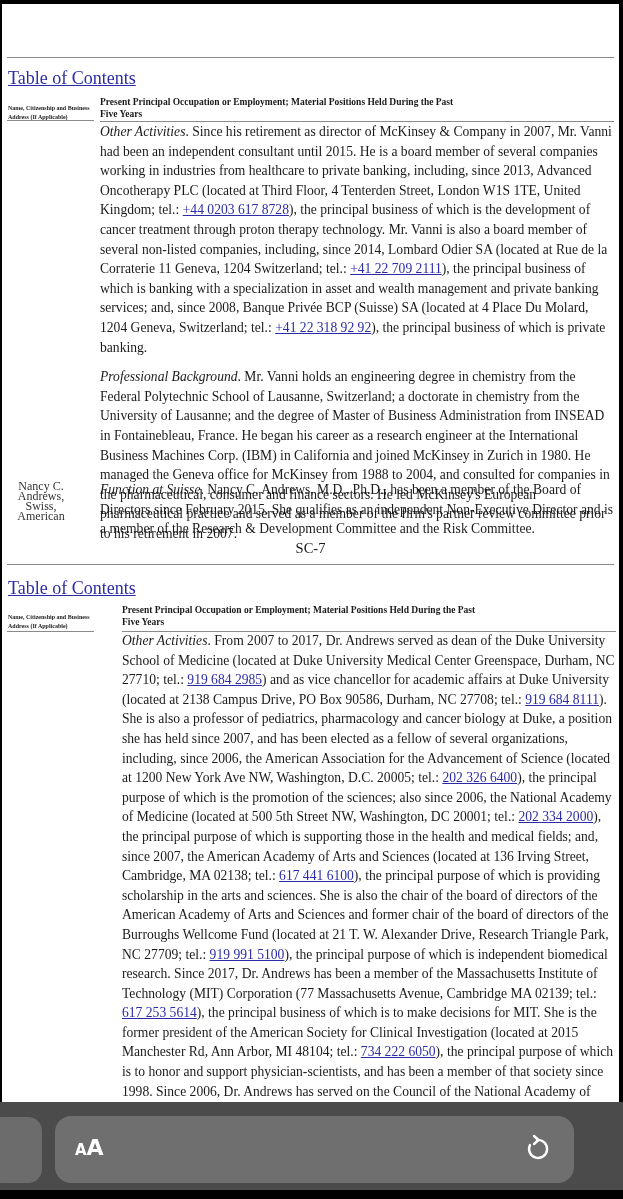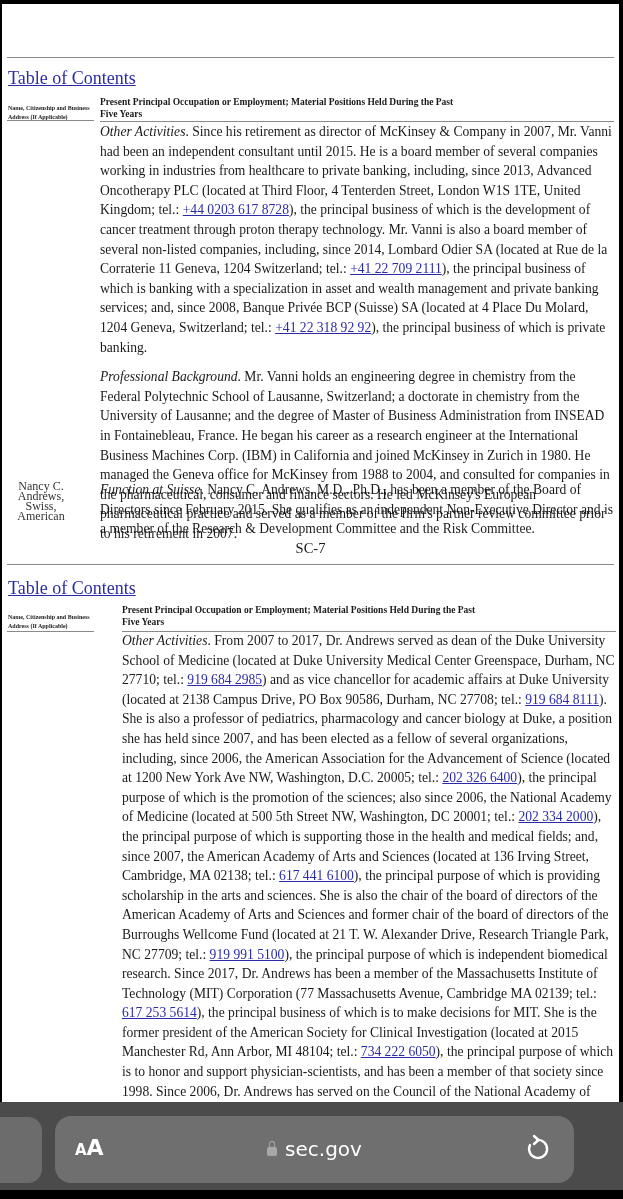--- a/index.html
+++ b/index.html
@@ -86,20 +86,19 @@
 
   <div class="body-text" style="left:120px; width:496px; top:627px;">
     <p><i>Other Activities</i><span>. From 2007 to 2017, Dr. Andrews served as dean of the Duke University School of Medicine (located at Duke University Medical Center Greenspace, Durham, NC 27710; tel.: </span><a>919 684 2985</a><span>) and as vice chancellor for academic affairs at Duke University (located at 2138 Campus Drive, PO Box 90586, Durham, NC 27708; tel.: </span><a>919 684 8111</a><span>). She is also a professor of pediatrics, pharmacology and cancer biology at Duke, a position she has held since 2007, and has been elected as a fellow of several organizations, including, since 2006, the American Association for the Advancement of Science (located at 1200 New York Ave NW, Washington, D.C. 20005; tel.: </span><a>202 326 6400</a><span>), the principal purpose of which is the promotion of the sciences; also since 2006, the National Academy of Medicine (located at 500 5th Street NW, Washington, DC 20001; tel.: </span><a>202 334 2000</a><span>), the principal purpose of which is supporting those in the health and medical fields; and, since 2007, the American Academy of Arts and Sciences (located at 136 Irving Street, Cambridge, MA 02138; tel.: </span><a>617 441 6100</a><span>), the principal purpose of which is providing scholarship in the arts and sciences. She is also the chair of the board of directors of the American Academy of Arts and Sciences and former chair of the board of directors of the Burroughs Wellcome Fund (located at 21 T. W. Alexander Drive, Research Triangle Park, NC 27709; tel.: </span><a>919 991 5100</a><span>), the principal purpose of which is independent biomedical research. Since 2017, Dr. Andrews has been a member of the Massachusetts Institute of Technology (MIT) Corporation (77 Massachusetts Avenue, Cambridge MA 02139; tel.: </span><a>617 253 5614</a><span>), the principal business of which is to make decisions for MIT. She is the former president of the American Society for Clinical Investigation (located at 2015 Manchester Rd, Ann Arbor, MI 48104; tel.: </span><a>734 222 6050</a><span>), the principal purpose of which is to honor and support physician-scientists, and has been a member of that society since 1998. Since 2006, Dr. Andrews has served on the Council of the National Academy of Medicine, and, since 2008, on the Scientific Management Review Board of the U.S. National Institutes of Health (9000 Rockville Pike, Bethesda, Maryland 20892; tel.: </span></p>
   </div>
 </div>
 
 <div class="toolbar">
   <div class="tab-left"></div>
   <div class="urlbar">
     <div class="aa"><small>A</small><span>A</span></div>
-    <div class="domain"><span class="lock"></span><span>sec.gov</span></div>
     <svg class="reload" viewBox="0 0 30 30">
       <path d="M8 11 A9 9 0 1 0 15 6" fill="none" stroke="#fff" stroke-width="2.4" stroke-linecap="round"></path>
       <path d="M12 2 L16.5 6 L12 10" fill="none" stroke="#fff" stroke-width="2.4" stroke-linecap="round" stroke-linejoin="round"></path>
     </svg>
   </div>
 </div>
 <div class="bottom-black"></div>
 
 </body></html>

